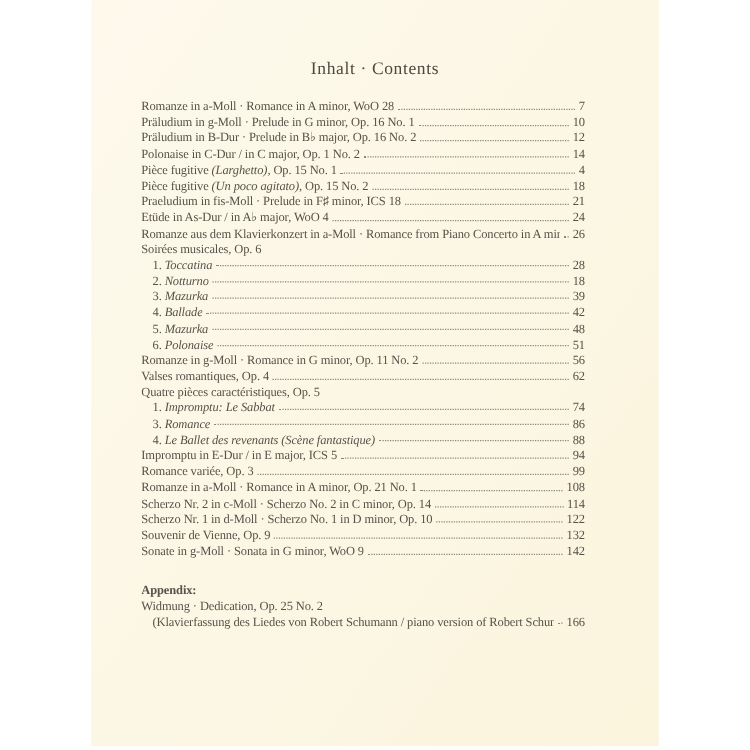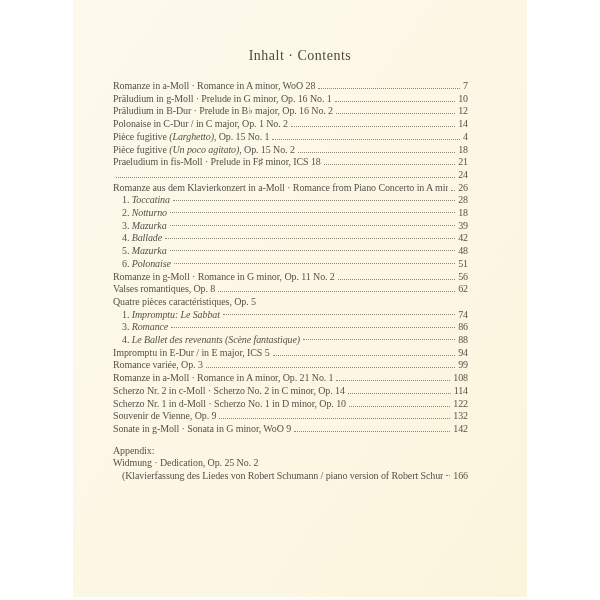--- a/index.html
+++ b/index.html
@@ -42,21 +42,21 @@
     display: flex;
     align-items: baseline;
     line-height: 12.7px;
     font-size: 10px;
     letter-spacing: -0.1px;
     color: #56524a;
     white-space: nowrap;
     overflow: hidden;
   }
   .row.indent { padding-left: 9px; align-items: center; }
-  .row.gap { margin-top: 9px; }
+  .row.gap { margin-top: 19px; font-weight: bold; }
   .label { flex: 0 1 auto; overflow: hidden; }
   .label em { font-style: italic; }
   .leader {
     flex: 1 1 auto;
     min-width: 4px;
     border-bottom: 1px dotted #8b8778;
     margin: 0 3px 2px 3px;
     height: 1px;
   }
   .pagenum { flex: 0 0 auto; }
@@ -97,28 +97,32 @@
           <span class="label"><span>Pièce fugitive </span><em>(Un poco agitato)</em><span>, Op. 15 No. 2</span></span>
           <span class="leader"></span>
           <span class="pagenum">18</span>
         </div>
         <div class="row">
           <span class="label"><span>Praeludium in fis-Moll · Prelude in F♯ minor, ICS 18</span></span>
           <span class="leader"></span>
           <span class="pagenum">21</span>
         </div>
         <div class="row">
+          <span class="label"><span>Etüde in As-Dur / in A♭ major, WoO 4</span></span>
           <span class="leader"></span>
           <span class="pagenum">24</span>
         </div>
         <div class="row">
           <span class="label"><span>Romanze aus dem Klavierkonzert in a-Moll · Romance from Piano Concerto in A minor, Op. 7/2</span></span>
           <span class="leader"></span>
           <span class="pagenum">26</span>
         </div>
+        <div class="row">
+          <span class="label"><span>Soirées musicales, Op. 6</span></span>
+        </div>
         <div class="row indent">
           <span class="label"><span>1. </span><em>Toccatina</em></span>
           <span class="leader"></span>
           <span class="pagenum">28</span>
         </div>
         <div class="row indent">
           <span class="label"><span>2. </span><em>Notturno</em></span>
           <span class="leader"></span>
           <span class="pagenum">18</span>
         </div>
@@ -141,21 +145,21 @@
           <span class="label"><span>6. </span><em>Polonaise</em></span>
           <span class="leader"></span>
           <span class="pagenum">51</span>
         </div>
         <div class="row">
           <span class="label"><span>Romanze in g-Moll · Romance in G minor, Op. 11 No. 2</span></span>
           <span class="leader"></span>
           <span class="pagenum">56</span>
         </div>
         <div class="row">
-          <span class="label"><span>Valses romantiques, Op. 8</span></span>
+          <span class="label"><span>Valses romantiques, Op. 4</span></span>
           <span class="leader"></span>
           <span class="pagenum">62</span>
         </div>
         <div class="row">
           <span class="label"><span>Quatre pièces caractéristiques, Op. 5</span></span>
         </div>
         <div class="row indent">
           <span class="label"><span>1. </span><em>Impromptu: Le Sabbat</em></span>
           <span class="leader"></span>
           <span class="pagenum">74</span>

